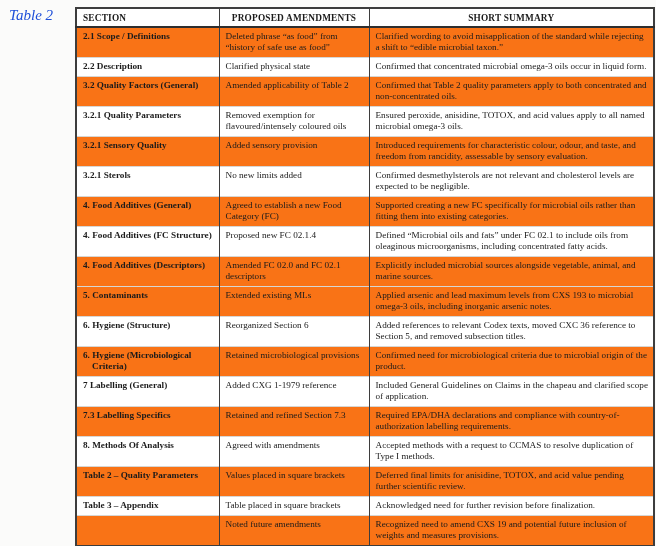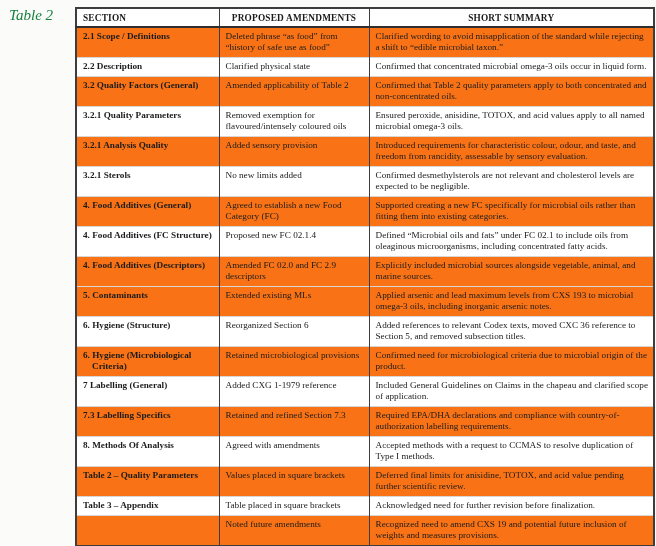--- a/index.html
+++ b/index.html
@@ -6,21 +6,21 @@
   body {
     width:656px; height:546px;
     background:#fbfbfa;
     font-family:"Liberation Serif", "DejaVu Serif", serif;
     color:#1b1b1b;
     position:relative;
     overflow:hidden;
   }
   .caption {
     position:absolute; left:9px; top:7px;
-    font-style:italic; font-size:15px; color:#15803d;
+    font-style:italic; font-size:15px; color:#1d4ed8;
   }
   .tbl-wrap { position:absolute; left:75px; top:7px; width:578px; }
   table {
     width:100%; table-layout:fixed;
     border-collapse:collapse;
     background:#ffffff;
     border:2px solid #3d3d3d;
   }
   col.c-section  { width:143px; }
   col.c-amend    { width:150px; }
@@ -91,21 +91,21 @@
         </tr>
         <tr>
           <td class="section">
             <span class="hang">3.2.1 Quality Parameters</span>
           </td>
           <td class="amendment">Removed exemption for flavoured/intensely coloured oils</td>
           <td class="summary">Ensured peroxide, anisidine, TOTOX, and acid values apply to all named microbial omega-3 oils.</td>
         </tr>
         <tr class="shaded">
           <td class="section">
-            <span class="hang">3.2.1 Analysis Quality</span>
+            <span class="hang">3.2.1 Sensory Quality</span>
           </td>
           <td class="amendment">Added sensory provision</td>
           <td class="summary">Introduced requirements for characteristic colour, odour, and taste, and freedom from rancidity, assessable by sensory evaluation.</td>
         </tr>
         <tr>
           <td class="section">
             <span class="hang">3.2.1 Sterols</span>
           </td>
           <td class="amendment">No new limits added</td>
           <td class="summary">Confirmed desmethylsterols are not relevant and cholesterol levels are expected to be negligible.</td>
@@ -121,21 +121,21 @@
           <td class="section">
             <span class="hang">4. Food Additives (FC Structure)</span>
           </td>
           <td class="amendment">Proposed new FC 02.1.4</td>
           <td class="summary">Defined “Microbial oils and fats” under FC 02.1 to include oils from oleaginous microorganisms, including concentrated fatty acids.</td>
         </tr>
         <tr class="shaded">
           <td class="section">
             <span class="hang">4. Food Additives (Descriptors)</span>
           </td>
-          <td class="amendment">Amended FC 02.0 and FC 2.9 descriptors</td>
+          <td class="amendment">Amended FC 02.0 and FC 02.1 descriptors</td>
           <td class="summary">Explicitly included microbial sources alongside vegetable, animal, and marine sources.</td>
         </tr>
         <tr class="shaded">
           <td class="section">
             <span class="hang">5. Contaminants</span>
           </td>
           <td class="amendment">Extended existing MLs</td>
           <td class="summary">Applied arsenic and lead maximum levels from CXS 193 to microbial omega-3 oils, including inorganic arsenic notes.</td>
         </tr>
         <tr>

